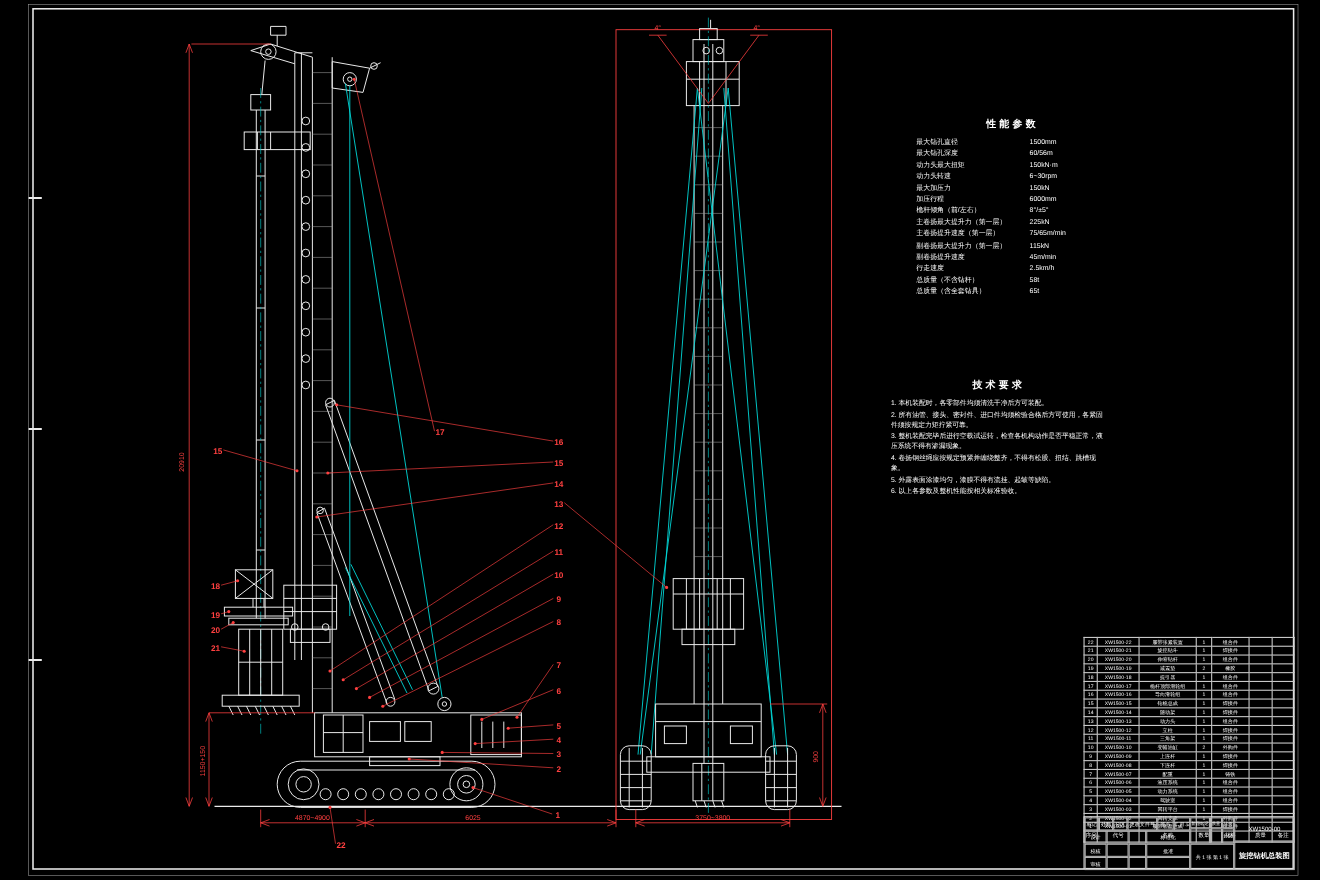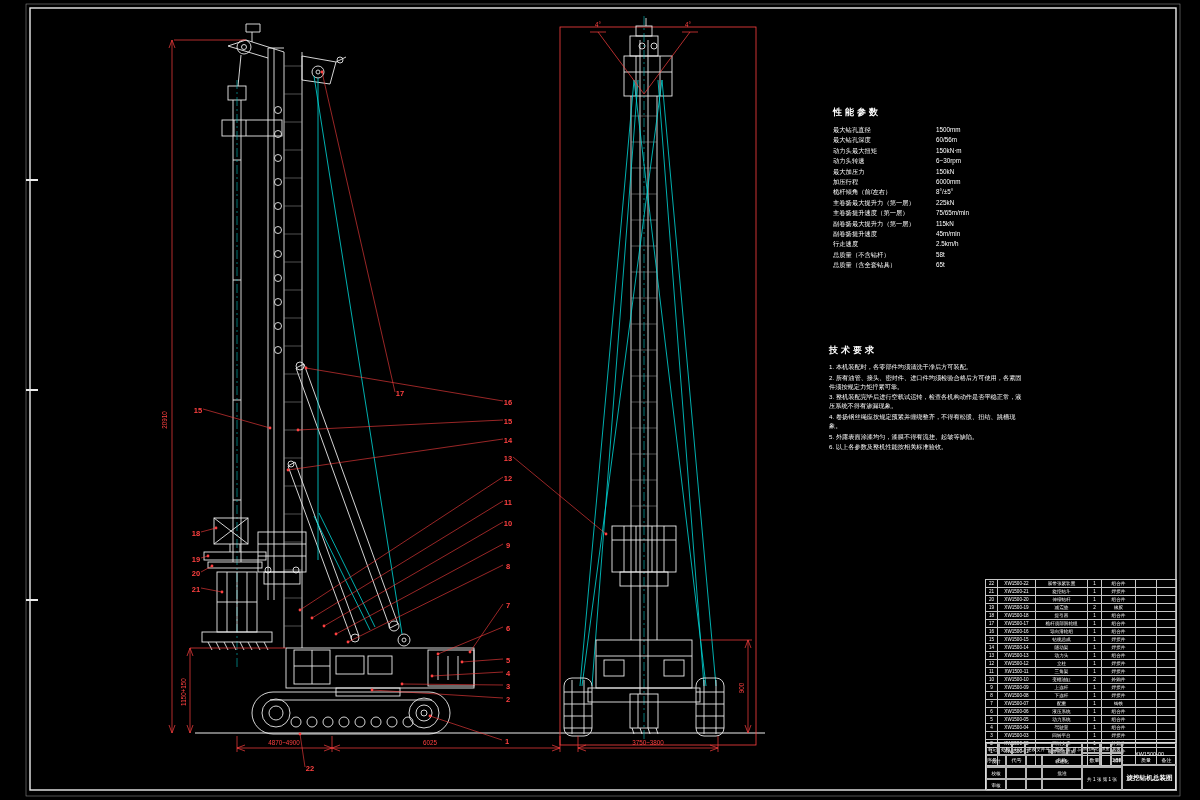--- a/index.html
+++ b/index.html
@@ -12,21 +12,21 @@
   .c {stroke:#00dcdc;stroke-width:.8;fill:none;}
   .cd{stroke:#00c4c4;stroke-width:.6;fill:none;stroke-dasharray:9 3 2 3;}
   .r {stroke:#ff4040;stroke-width:.7;fill:none;}
   .rf{stroke:#ff4040;stroke-width:.8;fill:none;}
   .lead{stroke:#ff4040;stroke-width:.6;}
   .leaddot{fill:#ff4040;stroke:none;}
   .cn{fill:#ff4040;font:700 7.5px "Liberation Sans",sans-serif;}
   .dt{fill:#ff4040;font:6.3px "Liberation Sans",sans-serif;}
   
   .block{position:absolute;color:#fff;}
-  .blk-title{font-size:9px;font-weight:bold;letter-spacing:3px;margin-bottom:6px;}
+  .blk-title{text-align:center;font-size:9px;font-weight:bold;letter-spacing:3px;margin-bottom:6px;}
   .prow{display:flex;font-size:6.3px;line-height:10.4px;white-space:nowrap;}
   .plabel{width:103px;overflow:hidden;}
   .pvalue{flex:1;}
   .titem{font-size:6.2px;line-height:8.8px;margin-bottom:2px;}
   
   table.bom{border-collapse:collapse;table-layout:fixed;width:191px;}
   table.bom td{border:0.5px solid #c8c8c8;height:7px;line-height:7px;padding:0 1px;
                font-size:4.6px;color:#fff;text-align:center;overflow:hidden;white-space:nowrap;}
   tr.bom-head td{height:9px;line-height:9px;font-size:5px;}
   
@@ -323,21 +323,21 @@
           <span class="plabel">总质量（不含钻杆）</span>
           <span class="pvalue">58t</span>
         </div>
         <div class="prow">
           <span class="plabel">总质量（含全套钻具）</span>
           <span class="pvalue">65t</span>
         </div>
       </div>
   </div>
 
-  <div class="block" id="tech" style="left:829px;top:344px;width:196px;">
+  <div class="block" id="tech" style="left:810px;top:344px;width:196px;">
     <div class="blk-title">技术要求</div>
     <div id="tech-items">
         <div class="titem">1. 本机装配时，各零部件均须清洗干净后方可装配。</div>
         <div class="titem">2. 所有油管、接头、密封件、进口件均须检验合格后方可使用，各紧固件须按规定力矩拧紧可靠。</div>
         <div class="titem">3. 整机装配完毕后进行空载试运转，检查各机构动作是否平稳正常，液压系统不得有渗漏现象。</div>
         <div class="titem">4. 卷扬钢丝绳应按规定预紧并缠绕整齐，不得有松股、扭结、跳槽现象。</div>
         <div class="titem">5. 外露表面涂漆均匀，漆膜不得有流挂、起皱等缺陷。</div>
         <div class="titem">6. 以上各参数及整机性能按相关标准验收。</div>
       </div>
   </div>

